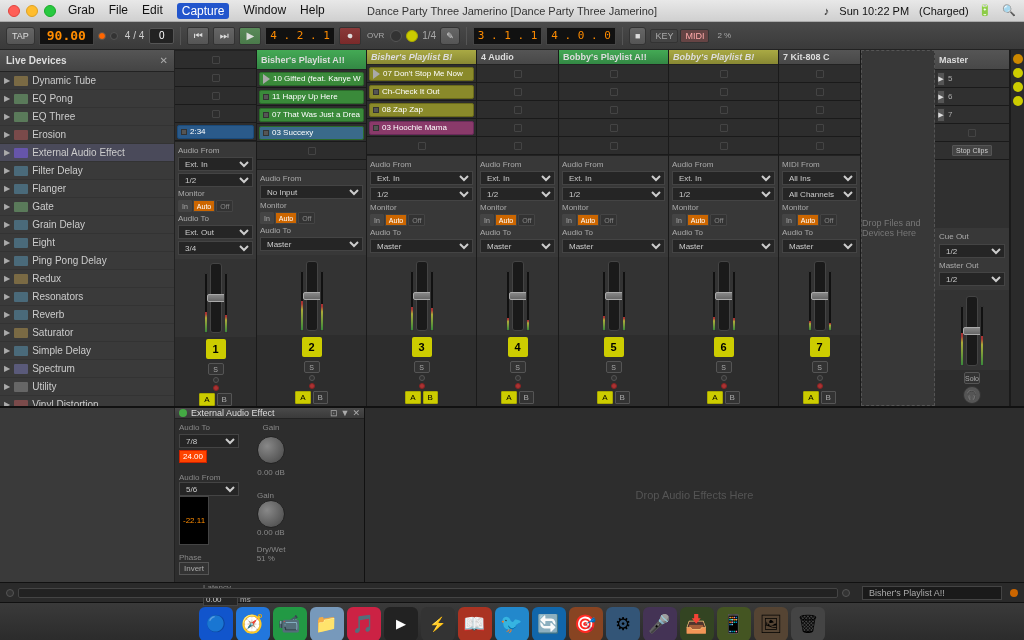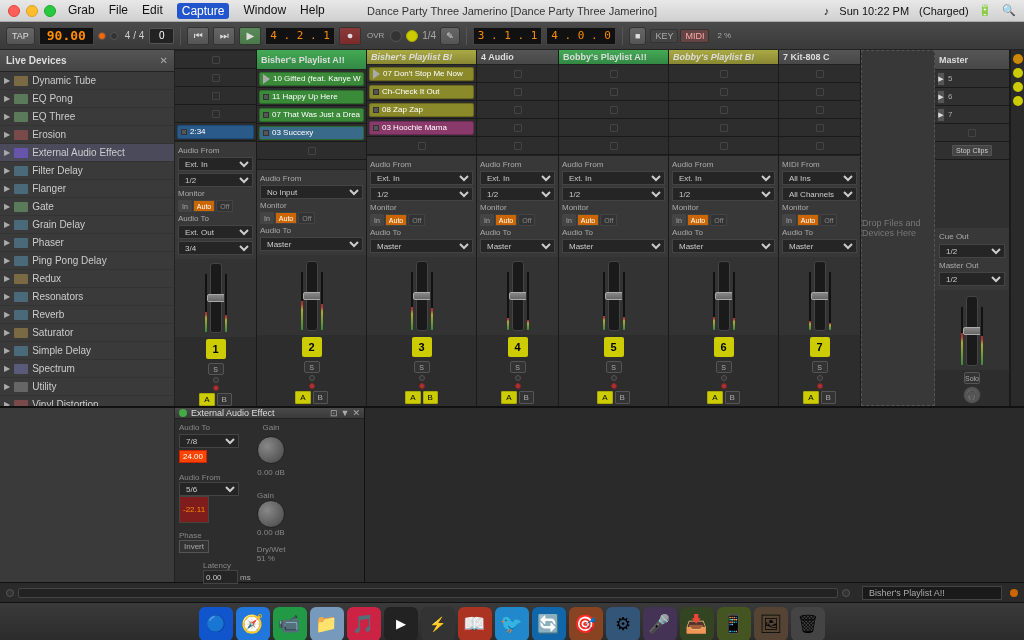--- a/index.html
+++ b/index.html
@@ -523,21 +523,21 @@
         <span>Gate</span>
       </div>
       <div class="sidebar-item">
         <span class="sidebar-item-arrow">▶</span>
         <div class="sidebar-item-icon" style="background:#4a6a7a;"></div>
         <span>Grain Delay</span>
       </div>
       <div class="sidebar-item">
         <span class="sidebar-item-arrow">▶</span>
         <div class="sidebar-item-icon" style="background:#4a6a7a;"></div>
-        <span>Phaser</span>
+        <span>Eight</span>
       </div>
       <div class="sidebar-item">
         <span class="sidebar-item-arrow">▶</span>
         <div class="sidebar-item-icon" style="background:#4a6a7a;"></div>
         <span>Ping Pong Delay</span>
       </div>
       <div class="sidebar-item">
         <span class="sidebar-item-arrow">▶</span>
         <div class="sidebar-item-icon" style="background:#7a6a44;"></div>
         <span>Redux</span>
@@ -1164,21 +1164,21 @@
         <div class="device-label">Audio To</div>
         <select class="small-select" style="width:60px;">
           <option>7/8</option>
         </select>
         <div style="background:#ff4400;color:#fff;font-size:8px;padding:1px 3px;border:1px solid #cc2200;width:fit-content;">24.00</div>
         <div style="margin-top:8px;">
           <div class="device-label">Audio From</div>
           <select class="small-select" style="width:60px;">
             <option>5/6</option>
           </select>
-          <div style="background:#7f1d1d;color:#ff8c00;font-size:8px;padding:8px 3px;border:1px solid #444;width:fit-content;">-22.11</div>
+          <div style="background:#000000;color:#ff8c00;font-size:8px;padding:19px 3px;border:1px solid #444;width:fit-content;">-22.11</div>
         </div>
         <div style="margin-top:6px;">
           <div class="device-label">Phase</div>
           <button style="font-size:8px;background:#333;border:1px solid #555;color:#aaa;padding:1px 4px;cursor:pointer;">Invert</button>
         </div>
         <div style="margin-top:6px;margin-left:24px;">
           <div class="device-label">Latency</div>
           <div style="display:flex;gap:2px;align-items:center;">
             <input class="small-select" style="width: 35px;" value="0.00">
             <span style="font-size:8px;color:#aaa;">ms</span>
@@ -1196,20 +1196,23 @@
           <div class="device-label">0.00 dB</div>
         </div>
         <div style="margin-top:4px;">
           <div class="device-label">Dry/Wet</div>
           <div class="device-label">51 %</div>
         </div>
       </div>
     </div>
   </div>
 
+  <div class="drop-effects">
+    <span>Drop Audio Effects Here</span>
+  </div>
 </div>
 
 <div class="status-bar">
   <div style="width:8px;height:8px;border-radius:50%;background:#333;border:1px solid #555;cursor:pointer;"></div>
   <div class="progress-bar">
     <div class="progress-fill"></div>
   </div>
   <div style="width:8px;height:8px;border-radius:50%;background:#333;border:1px solid #555;cursor:pointer;"></div>
   <div style="margin-left:8px;background:#1a1a1a;border:1px solid #444;color:#aaa;font-size:9px;padding:1px 6px;min-width:140px;">Bisher's Playlist A!!</div>
   <div style="width:8px;height:8px;border-radius:50%;background:#cc6600;cursor:pointer;margin-left:4px;"></div>

